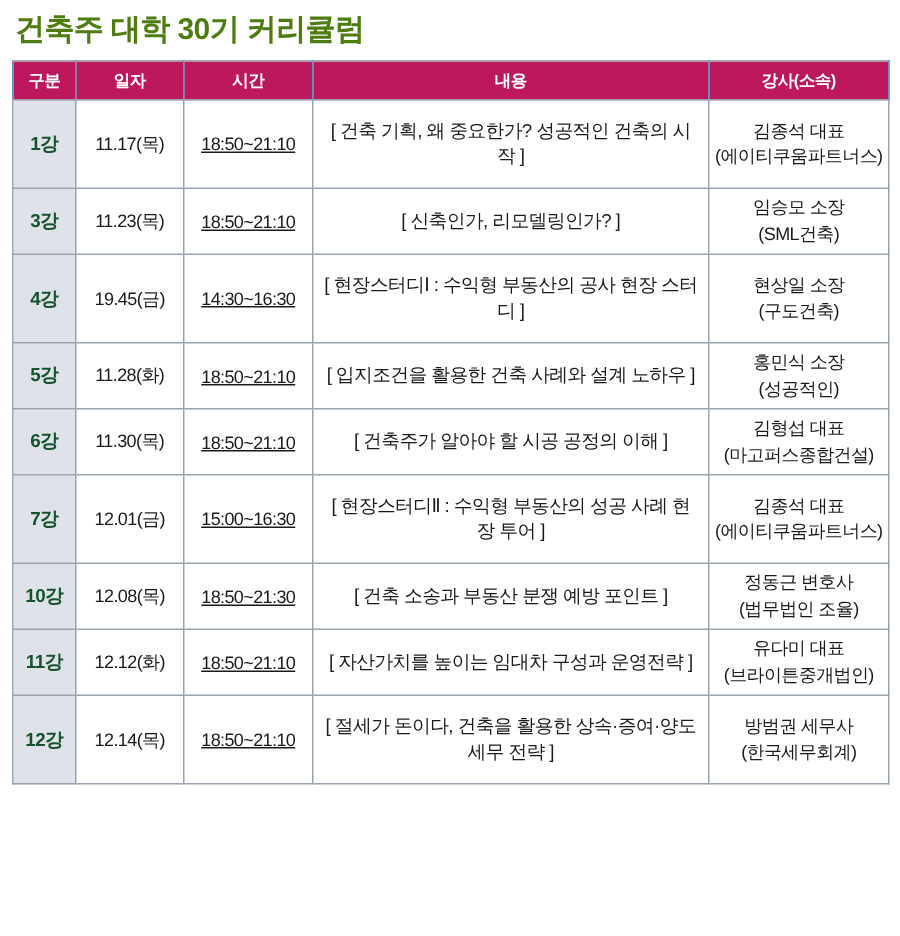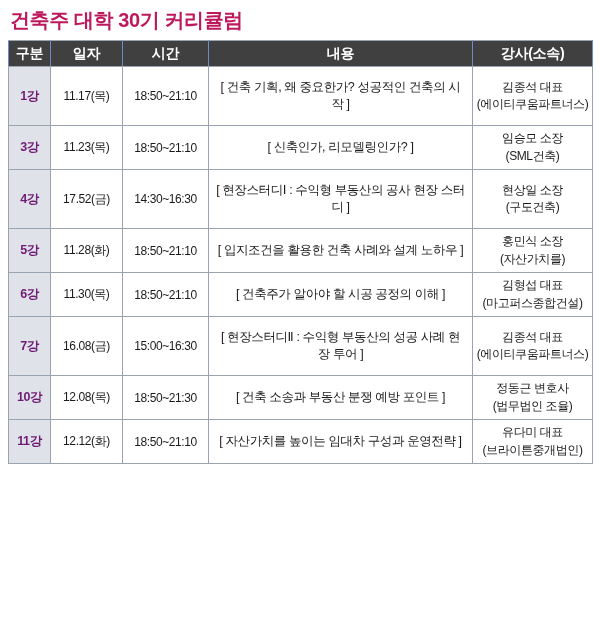--- a/index.html
+++ b/index.html
@@ -16,63 +16,63 @@
   }
   .page {
     width: 600px;
     height: 624px;
     padding: 6px 8px 0 8px;
     position: relative;
   }
   .title {
     font-size: 20px;
     font-weight: bold;
-    color: #be185d;
+    color: #4d7c0f;
     letter-spacing: -0.4px;
     padding: 2px 0 8px 2px;
     line-height: 1.2;
   }
   table.curriculum {
     width: 584px;
     border-collapse: collapse;
     table-layout: fixed;
   }
   table.curriculum th,
   table.curriculum td {
     border: 1px solid #9aa4b0;
     text-align: center;
     vertical-align: middle;
   }
   thead th {
-    background: #404040;
+    background: #be185d;
     color: #ffffff;
-    font-size: 14px;
+    font-size: 11px;
     font-weight: bold;
     height: 26px;
     border-color: #2f57a3;
     letter-spacing: -0.3px;
   }
   thead th.thin-sep {
     border-left: 1px solid #6d8bc4;
     border-right: 1px solid #6d8bc4;
   }
   tbody td {
     height: 44px;
     font-size: 12.5px;
     letter-spacing: -0.4px;
     background: #ffffff;
   }
   td.col-no {
     background: #dfe3e9;
     font-weight: bold;
     font-size: 12.5px;
-    color: #701a75;
+    color: #14532d;
   }
   td.col-date { font-size: 12px; }
-  td.col-time { font-size: 12px; }
+  td.col-time { font-size: 12px; text-decoration: underline; }
   td.col-topic {
     font-size: 12.5px;
     padding: 12px 6px;
   }
   td.col-lecturer {
     font-size: 12px;
     line-height: 1.45;
   }
   .lect-name { display: block; }
   .lect-org { display: block; }
@@ -121,51 +121,51 @@
           <td class="col-date">11.23(목)</td>
           <td class="col-time">18:50~21:10</td>
           <td class="col-topic">[ 신축인가, 리모델링인가? ]</td>
           <td class="col-lecturer">
             <span class="lect-name">임승모 소장</span>
             <span class="lect-org">(SML건축)</span>
           </td>
         </tr>
         <tr>
           <td class="col-no">4강</td>
-          <td class="col-date">17.52(금)</td>
+          <td class="col-date">19.45(금)</td>
           <td class="col-time">14:30~16:30</td>
           <td class="col-topic">[ 현장스터디Ⅰ : 수익형 부동산의 공사 현장 스터디 ]</td>
           <td class="col-lecturer">
             <span class="lect-name">현상일 소장</span>
             <span class="lect-org">(구도건축)</span>
           </td>
         </tr>
         <tr>
           <td class="col-no">5강</td>
           <td class="col-date">11.28(화)</td>
           <td class="col-time">18:50~21:10</td>
           <td class="col-topic">[ 입지조건을 활용한 건축 사례와 설계 노하우 ]</td>
           <td class="col-lecturer">
             <span class="lect-name">홍민식 소장</span>
-            <span class="lect-org">(자산가치를)</span>
+            <span class="lect-org">(성공적인)</span>
           </td>
         </tr>
         <tr>
           <td class="col-no">6강</td>
           <td class="col-date">11.30(목)</td>
           <td class="col-time">18:50~21:10</td>
           <td class="col-topic">[ 건축주가 알아야 할 시공 공정의 이해 ]</td>
           <td class="col-lecturer">
             <span class="lect-name">김형섭 대표</span>
             <span class="lect-org">(마고퍼스종합건설)</span>
           </td>
         </tr>
         <tr>
           <td class="col-no">7강</td>
-          <td class="col-date">16.08(금)</td>
+          <td class="col-date">12.01(금)</td>
           <td class="col-time">15:00~16:30</td>
           <td class="col-topic">[ 현장스터디Ⅱ : 수익형 부동산의 성공 사례 현장 투어 ]</td>
           <td class="col-lecturer">
             <span class="lect-name">김종석 대표</span>
             <span class="lect-org">(에이티쿠움파트너스)</span>
           </td>
         </tr>
         <tr>
           <td class="col-no">10강</td>
           <td class="col-date">12.08(목)</td>
@@ -177,17 +177,27 @@
           </td>
         </tr>
         <tr>
           <td class="col-no">11강</td>
           <td class="col-date">12.12(화)</td>
           <td class="col-time">18:50~21:10</td>
           <td class="col-topic">[ 자산가치를 높이는 임대차 구성과 운영전략 ]</td>
           <td class="col-lecturer">
             <span class="lect-name">유다미 대표</span>
             <span class="lect-org">(브라이튼중개법인)</span>
+          </td>
+        </tr>
+        <tr>
+          <td class="col-no">12강</td>
+          <td class="col-date">12.14(목)</td>
+          <td class="col-time">18:50~21:10</td>
+          <td class="col-topic">[ 절세가 돈이다, 건축을 활용한 상속·증여·양도 세무 전략 ]</td>
+          <td class="col-lecturer">
+            <span class="lect-name">방범권 세무사</span>
+            <span class="lect-org">(한국세무회계)</span>
           </td>
         </tr>
       </tbody>
   </table>
 </div>
 
 </body></html>

